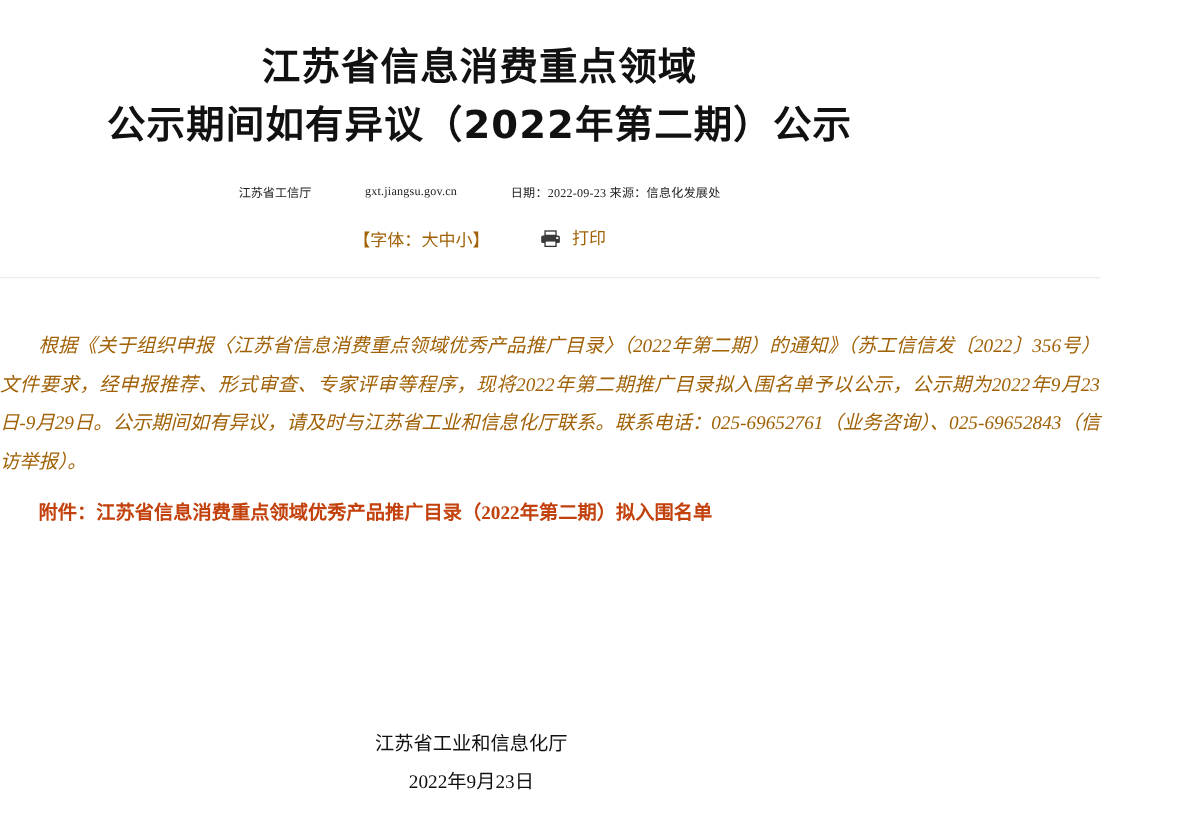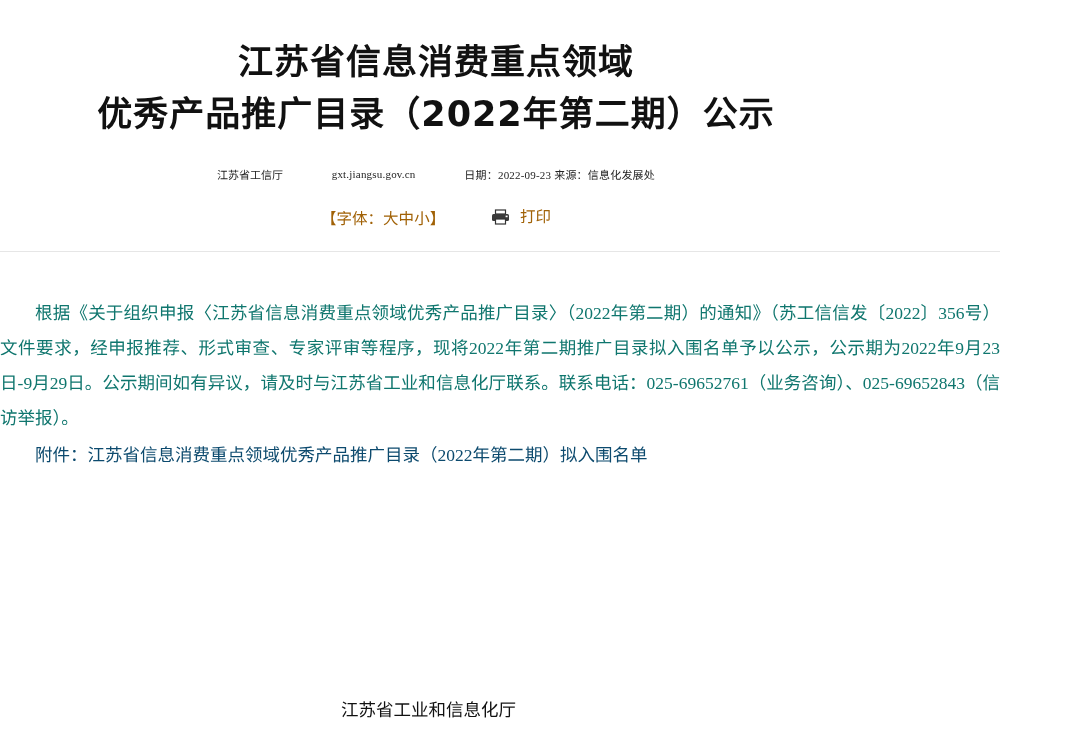--- a/index.html
+++ b/index.html
@@ -88,49 +88,51 @@
     margin: 0 auto;
     width: 1000px;
     padding-top: 44px;
   }
   .para {
     font-size: 17.5px;
     line-height: 35px;
     text-align: justify;
     text-justify: inter-ideograph;
     text-indent: 2em;
-    color: #0f766e;
-    margin: 0 0 2px 0;
+    color: #a16207;
+    margin: 0 0 12px 0;
+    font-style: italic;
   }
   .attachment {
     font-size: 17.5px;
     line-height: 35px;
     text-indent: 2em;
-    color: #0c4a6e;
+    color: #c2410c;
     margin: 0;
+    font-weight: bold;
   }
   .signature {
     position: absolute;
     left: 0;
     right: 15px;
     bottom: 18px;
     text-align: center;
     font-size: 17.5px;
     line-height: 34px;
     color: #111111;
   }
 </style>
 </head>
 <body>
 
 <div class="page">
 
   <div class="title-block">
     <div class="title-line">江苏省信息消费重点领域</div>
-    <div class="title-line">优秀产品推广目录（2022年第二期）公示</div>
+    <div class="title-line">公示期间如有异议（2022年第二期）公示</div>
   </div>
 
   <div class="meta-row">
     <span class="seg meta-source">江苏省工信厅</span>
     <span class="seg meta-url">gxt.jiangsu.gov.cn</span>
     <span class="seg meta-date">日期：2022-09-23 来源：信息化发展处</span>
   </div>
 
   <div class="tools-row">
     <span class="fontsize-group"><span>【字体：</span><span class="size-link">大</span><span class="size-link">中</span><span class="size-link">小</span><span>】</span></span>
@@ -149,15 +151,16 @@
 
   <div class="divider"></div>
 
   <div class="content">
     <p class="para">根据《关于组织申报〈江苏省信息消费重点领域优秀产品推广目录〉（2022年第二期）的通知》（苏工信信发〔2022〕356号）文件要求，经申报推荐、形式审查、专家评审等程序，现将2022年第二期推广目录拟入围名单予以公示，公示期为2022年9月23日-9月29日。公示期间如有异议，请及时与江苏省工业和信息化厅联系。联系电话：025-69652761（业务咨询）、025-69652843（信访举报）。</p>
     <p class="attachment">附件：江苏省信息消费重点领域优秀产品推广目录（2022年第二期）拟入围名单</p>
   </div>
 
   <div class="signature">
     <div>江苏省工业和信息化厅</div>
+    <div>2022年9月23日</div>
   </div>
 
 </div>
 
 </body></html>

